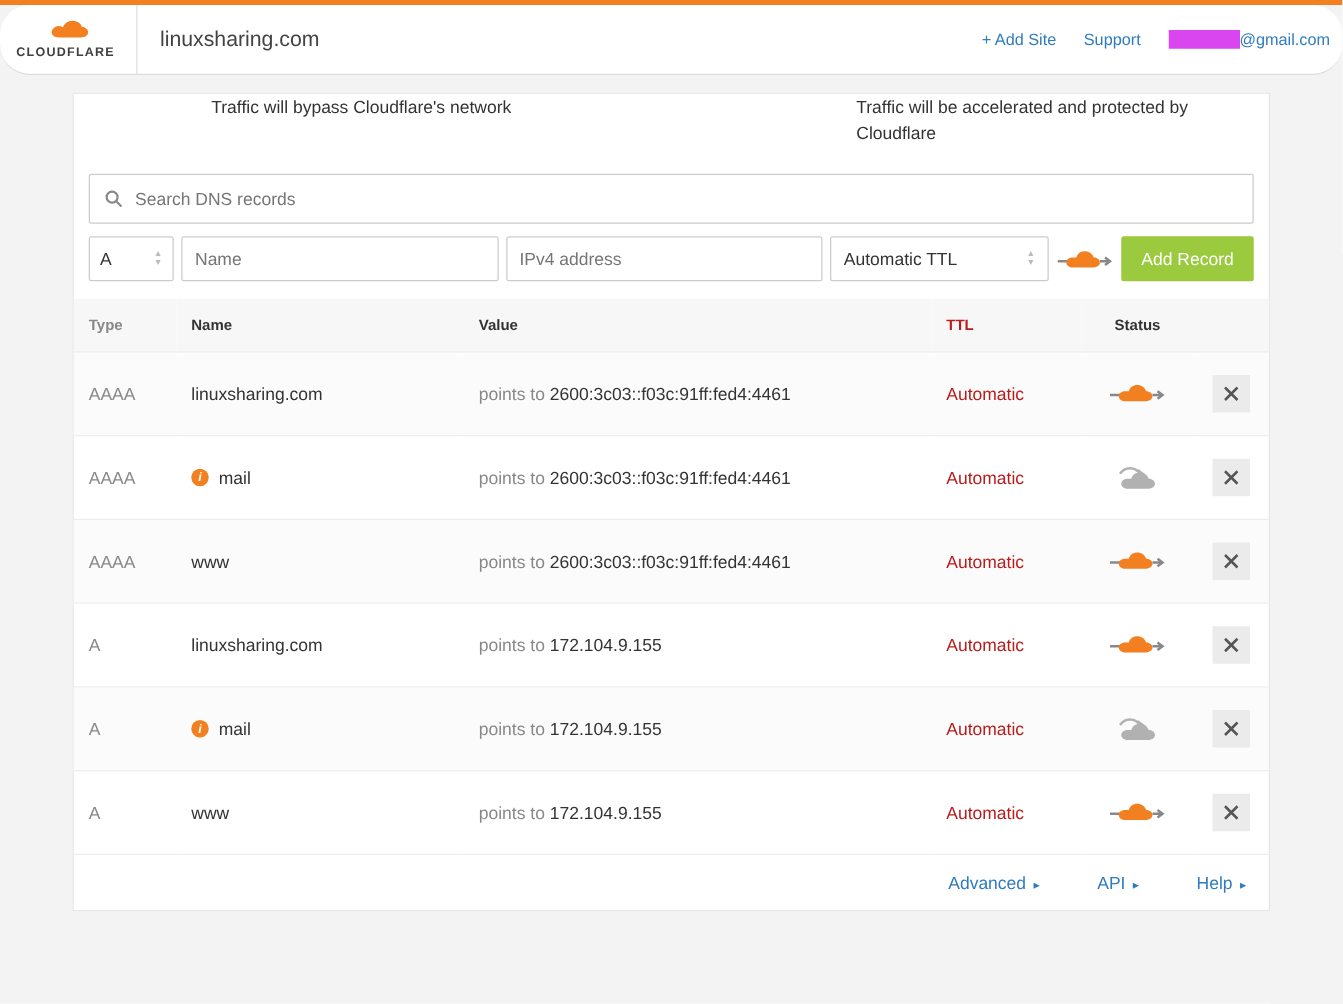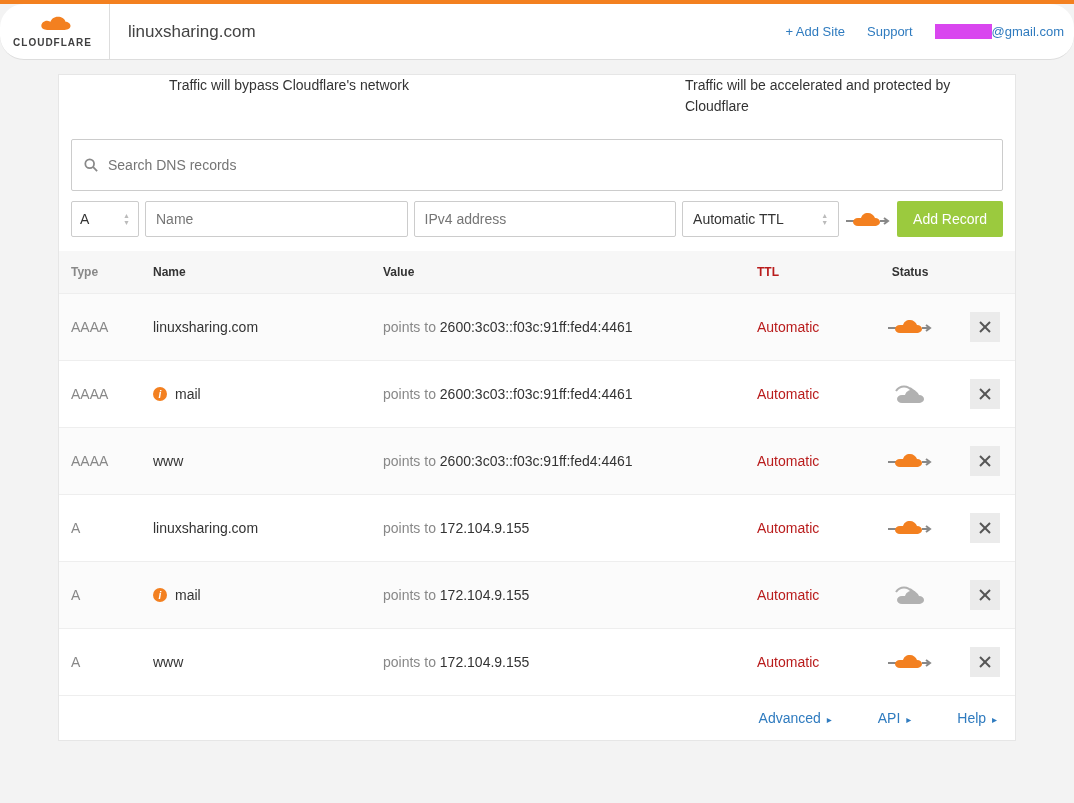--- a/index.html
+++ b/index.html
@@ -14,30 +14,30 @@
 .header-links a { color: #2f7bbf; text-decoration: none; cursor: pointer; }
 
 .card { width: 958px; margin: 0 auto; background: #fff; border: 1px solid #e6e6e6; }
 .info-row { display: flex; padding: 0 0 22px 0; }
 .info-col { display: flex; }
 .info-col.left { width: 50%; padding-left: 148px; }
 .info-col.right { width: 50%; padding-left: 110px; }
 .info-text { color: #333; line-height: 1.5; max-width: 300px; }
 
 .search-wrap { padding: 0 12px 10px 12px; }
-.search-box { border: 1px solid #ccc; border-radius: 2px; height: 52px; display: flex; align-items: center; padding: 0 12px; color: #777; }
+.search-box { border: 1px solid #ccc; border-radius: 2px; height: 40px; display: flex; align-items: center; padding: 0 12px; color: #777; }
 .search-box input { border: none; outline: none; font-size: 14px; flex: 1; padding-left: 10px; color: #333; }
 
 .new-row { display: flex; gap: 6px; padding: 0 12px 14px 12px; align-items: center; }
 .sel, .inp, .ttl { border: 1px solid #ccc; border-radius: 2px; height: 36px; display: flex; align-items: center; background: #fff; }
 .sel { width: 68px; padding: 0 8px; justify-content: space-between; color: #333; }
 .stepper { display: flex; flex-direction: column; color: #bbb; font-size: 7px; line-height: 7px; }
 .inp { flex: 1; padding: 0 10px; color: #888; }
 .inp input { border: none; outline: none; font-size: 14px; width: 100%; }
-.ttl { width: 157px; padding: 0 10px; justify-content: space-between; color: #333; gap: 32px; }
+.ttl { width: 175px; padding: 0 10px; justify-content: space-between; color: #333; gap: 32px; }
 .cloud-arrow { width: 46px; display: flex; align-items: center; justify-content: center; }
 .add-btn { background: #9bca3e; color: #fff; border: none; height: 36px; padding: 0 16px; border-radius: 2px; font-size: 14px; cursor: pointer; }
 
 table { width: 100%; border-collapse: collapse; }
 thead th { text-align: left; font-weight: 600; color: #333; padding: 14px 12px; background: #f7f7f7; border-bottom: 1px solid #eee; font-size: 12px; }
 tbody td { padding: 18px 12px; border-bottom: 1px solid #eee; vertical-align: middle; }
 tbody tr.alt { background: #fbfbfb; }
 .col-type { width: 82px; color: #888; }
 .col-type.mx { color: #d94f8e; }
 .col-name { width: 230px; color: #333; }

